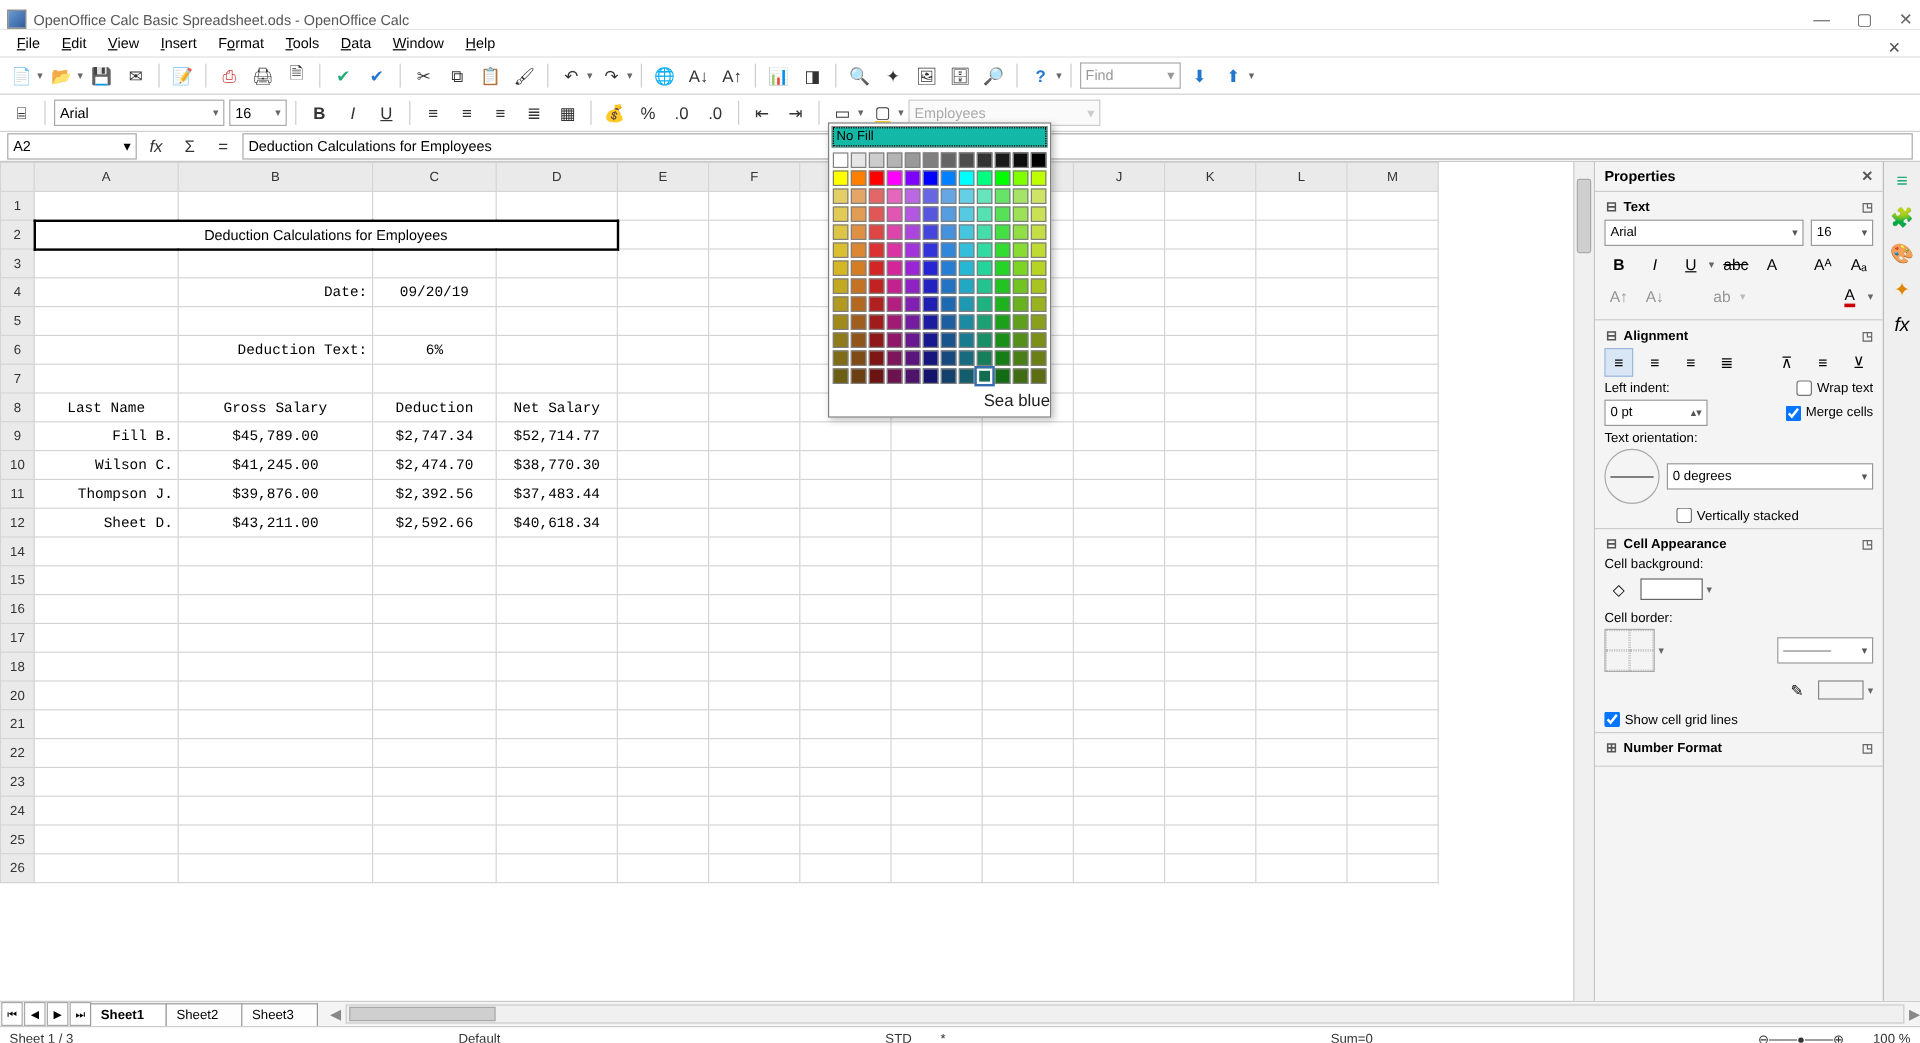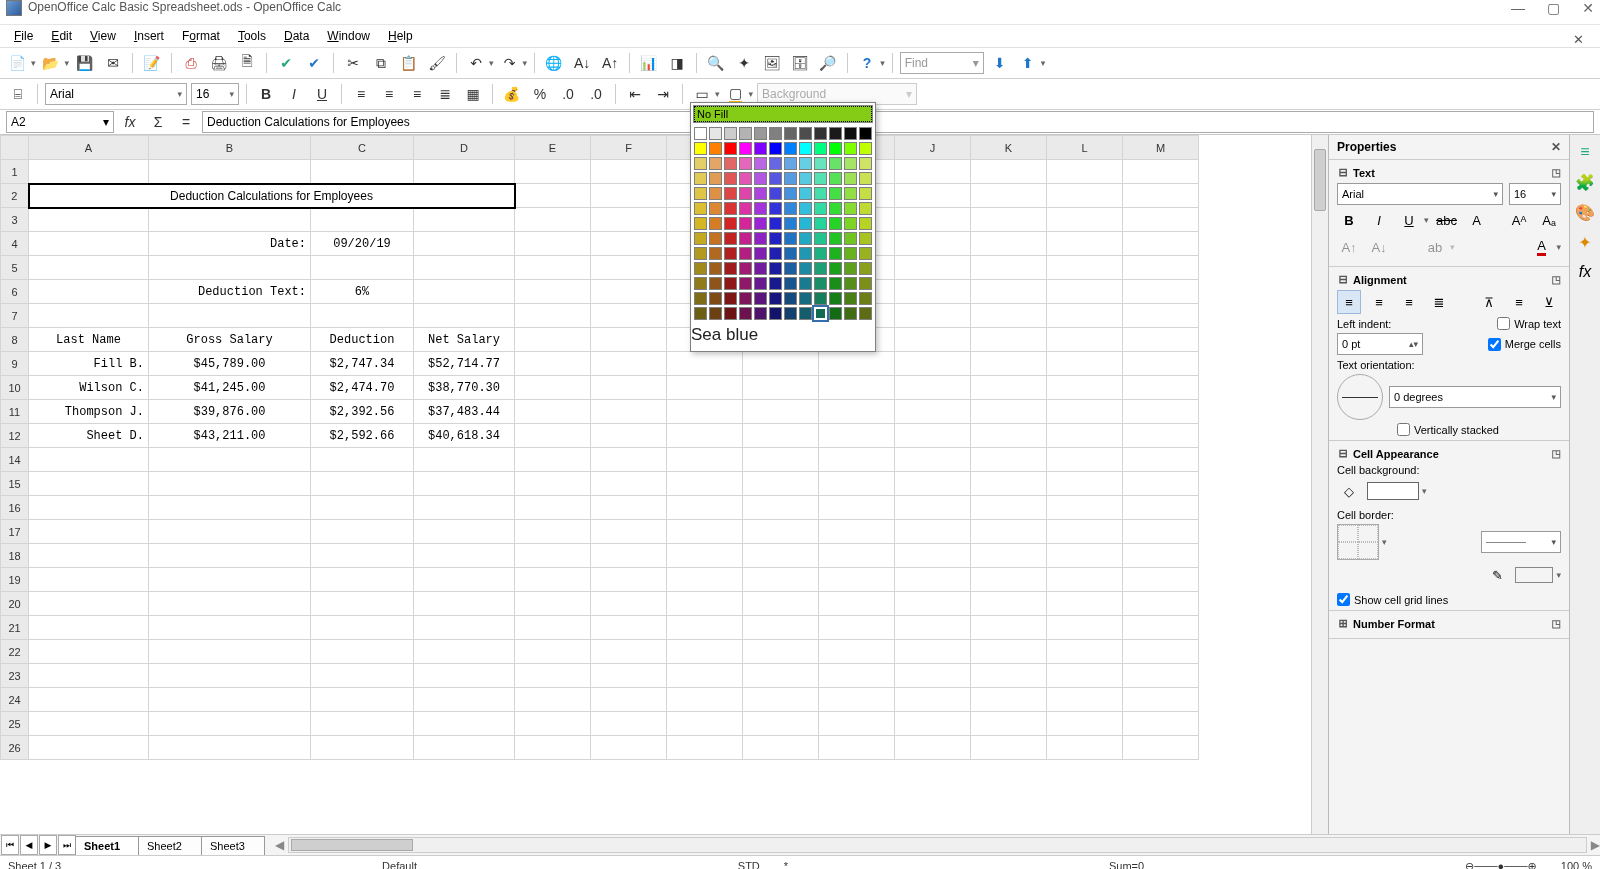--- a/index.html
+++ b/index.html
@@ -1,16 +1,16 @@
 <!DOCTYPE html>
 <html><head>
 <meta charset="utf-8">
 <style>
 html,body{margin:0;padding:0;font-family:"Segoe UI",Tahoma,Arial,sans-serif;font-size:12px;background:#fff;color:#000;overflow:hidden;height:869px;width:1600px}
-.titlebar{height:24px;background:#fff;border-bottom:1px solid #e5e5e5;display:flex;align-items:flex-start;padding:0 6px;color:#555}
+.titlebar{height:24px;background:#fff;border-bottom:1px solid #e5e5e5;display:flex;align-items:flex-end;padding:0 6px;color:#555}
 .titlebar .ticon{width:14px;height:14px;margin-right:6px;background:linear-gradient(135deg,#6b9bd1,#2d5c9e);border:1px solid #777}
 .titlebar .wctrl{margin-left:auto;display:flex;gap:22px;color:#666;font-size:14px}
 .menubar{height:22px;display:flex;align-items:center;padding:0 6px;gap:2px;border-bottom:1px solid #e0e0e0}
 .menubar span{padding:2px 8px}
 .menubar span u{text-decoration:underline}
 .toolbar{height:30px;border-bottom:1px solid #d0d0d0;display:flex;align-items:center;padding:0 6px;gap:4px}
 .tbtn{width:22px;height:22px;display:flex;align-items:center;justify-content:center;border:1px solid transparent;border-radius:2px;font-size:14px;color:#333}
 .tsep{width:1px;height:20px;background:#ccc;margin:0 3px}
 .tdrop{font-size:9px;color:#666;margin-left:-3px}
 .fontbox{border:1px solid #aaa;height:20px;padding:0 4px;display:flex;align-items:center;background:#fff}
@@ -59,25 +59,25 @@
 .row2{display:flex;align-items:center;gap:6px;margin:3px 0}
 .selbox{border:1px solid #999;background:#fff;height:20px;display:flex;align-items:center;padding:0 4px;flex:1}
 .selbox .dd{margin-left:auto;font-size:9px;color:#555}
 .ibtn{width:22px;height:22px;border:1px solid transparent;display:flex;align-items:center;justify-content:center;font-size:13px}
 .cbx{display:flex;align-items:center;gap:4px}
 .cbx input{margin:0}
 .sidetabs{width:30px;background:#efefef;border-left:1px solid #bbb;display:flex;flex-direction:column;align-items:center;padding-top:6px;gap:8px}
 .sidetabs div{width:22px;height:22px;display:flex;align-items:center;justify-content:center;font-size:16px}
 
 .colorpop{position:absolute;left:690px;top:102px;width:184px;background:#fff;border:1px solid #808080;box-shadow:2px 2px 6px rgba(0,0,0,.25);z-index:50}
-.colorpop .nf{height:16px;border:1px solid #888;margin:2px;padding:0 3px;font-size:11px;display:flex;align-items:center;background:#84cc16;outline:1px dotted #000;outline-offset:-2px}
+.colorpop .nf{height:16px;border:1px solid #888;margin:2px;padding:0 3px;font-size:11px;display:flex;align-items:center;background:#14b8a6;outline:1px dotted #000;outline-offset:-2px}
 .colorgrid{display:grid;grid-template-columns:repeat(12,14px);grid-auto-rows:14px;gap:1px;padding:2px;justify-content:center}
 .sw{width:13px;height:13px;border:1px solid #808080;box-sizing:border-box}
 .sw.hl{border:2px solid #fff;outline:2px solid #346ead}
-.cplabel{text-align:left;font-size:17px;padding:2px 0 6px;color:#222}
+.cplabel{text-align:right;font-size:14px;padding:2px 0 6px;color:#222}
 .close-x{position:absolute;right:8px;top:30px;font-size:13px;color:#555}
 </style>
 </head>
 <body>
 
 <div class="titlebar">
   <div class="ticon"></div>
   <span>OpenOffice Calc Basic Spreadsheet.ods - OpenOffice Calc</span>
   <div class="wctrl">
     <span>—</span>
@@ -181,21 +181,21 @@
   <div class="tbtn">⇤</div>
   <div class="tbtn">⇥</div>
   <div class="tsep"></div>
   <div class="tbtn">▭</div>
     <span class="tdrop">▾</span>
   <div class="tbtn" style="position:relative">
       <span style="border-bottom:3px solid #ffc000">▢</span>
     </div>
     <span class="tdrop">▾</span>
   <div class="bgbox">
-      <span>Background</span>
+      <span>Employees</span>
       <span class="dd" style="margin-left:auto;color:#ccc">▾</span>
     </div>
 </div>
 
 <div class="cellref-row">
   <div class="namebox">
       <span>A2</span>
       <span class="dd" style="margin-left:auto">▾</span>
     </div>
   <div class="tbtn" style="font-style:italic">fx</div>
@@ -475,36 +475,20 @@
               <td class=""></td>
               <td class=""></td>
               <td class=""></td>
               <td class=""></td>
               <td class=""></td>
               <td class=""></td>
               <td class=""></td>
             </tr>
             <tr>
               <th class="rowh">18</th>
-              <td class=""></td>
-              <td class=""></td>
-              <td class=""></td>
-              <td class=""></td>
-              <td class=""></td>
-              <td class=""></td>
-              <td class=""></td>
-              <td class=""></td>
-              <td class=""></td>
-              <td class=""></td>
-              <td class=""></td>
-              <td class=""></td>
-              <td class=""></td>
-            </tr>
-            <tr>
-              <th class="rowh">19</th>
               <td class=""></td>
               <td class=""></td>
               <td class=""></td>
               <td class=""></td>
               <td class=""></td>
               <td class=""></td>
               <td class=""></td>
               <td class=""></td>
               <td class=""></td>
               <td class=""></td>

